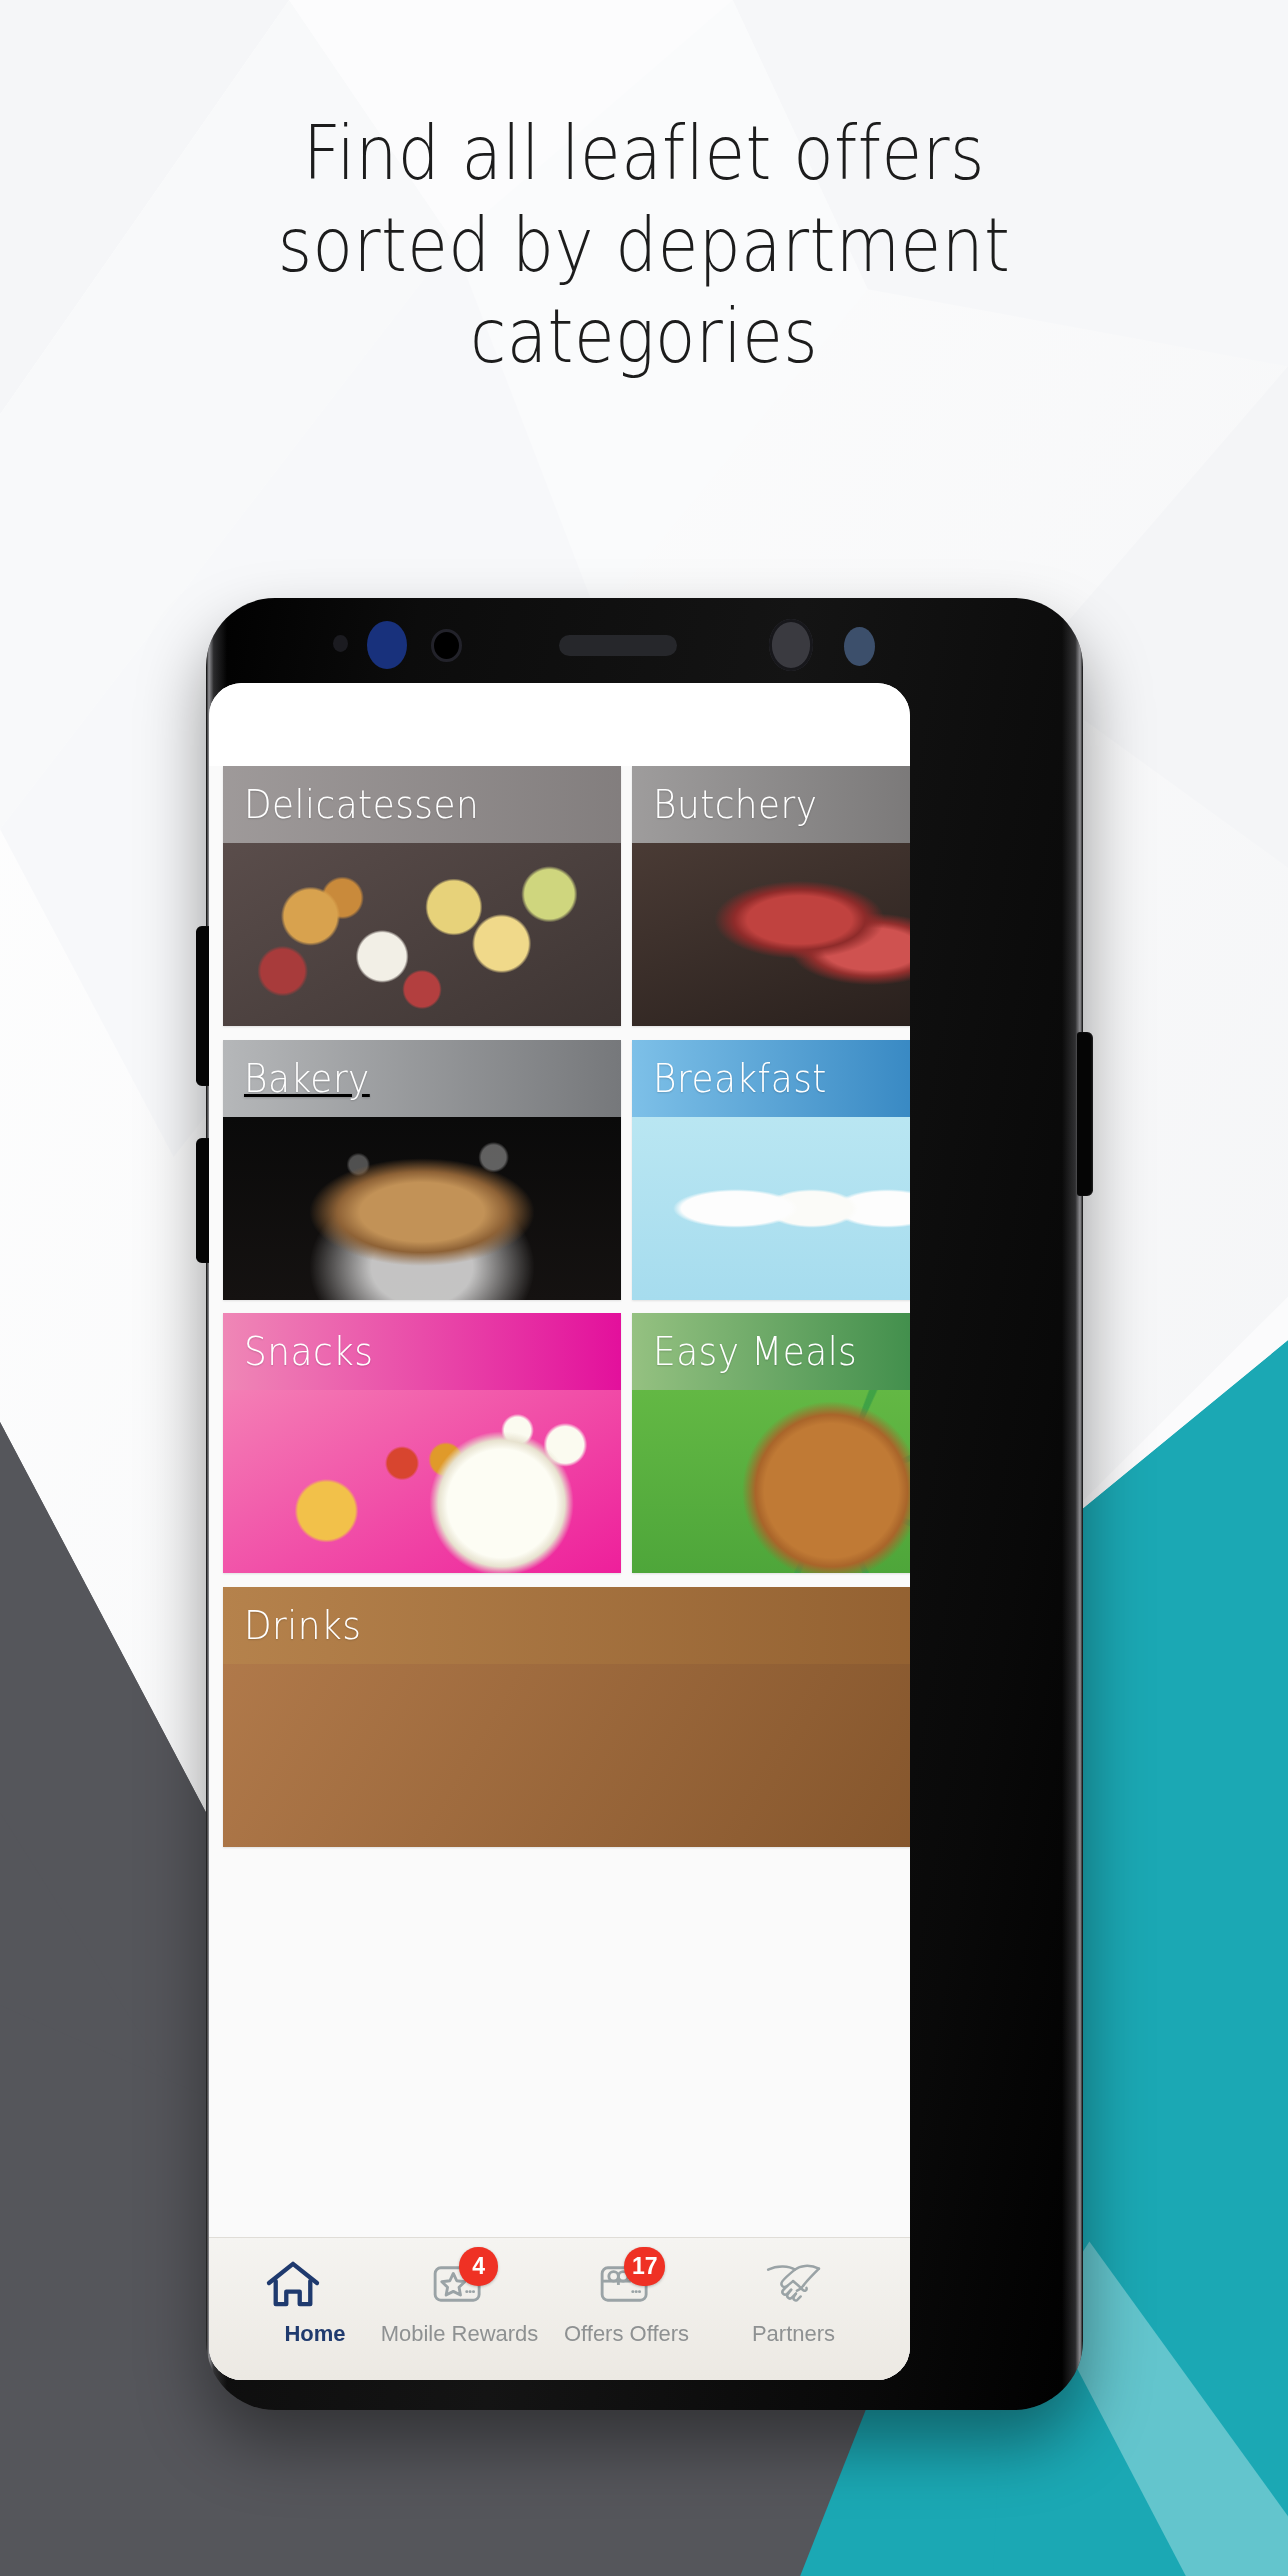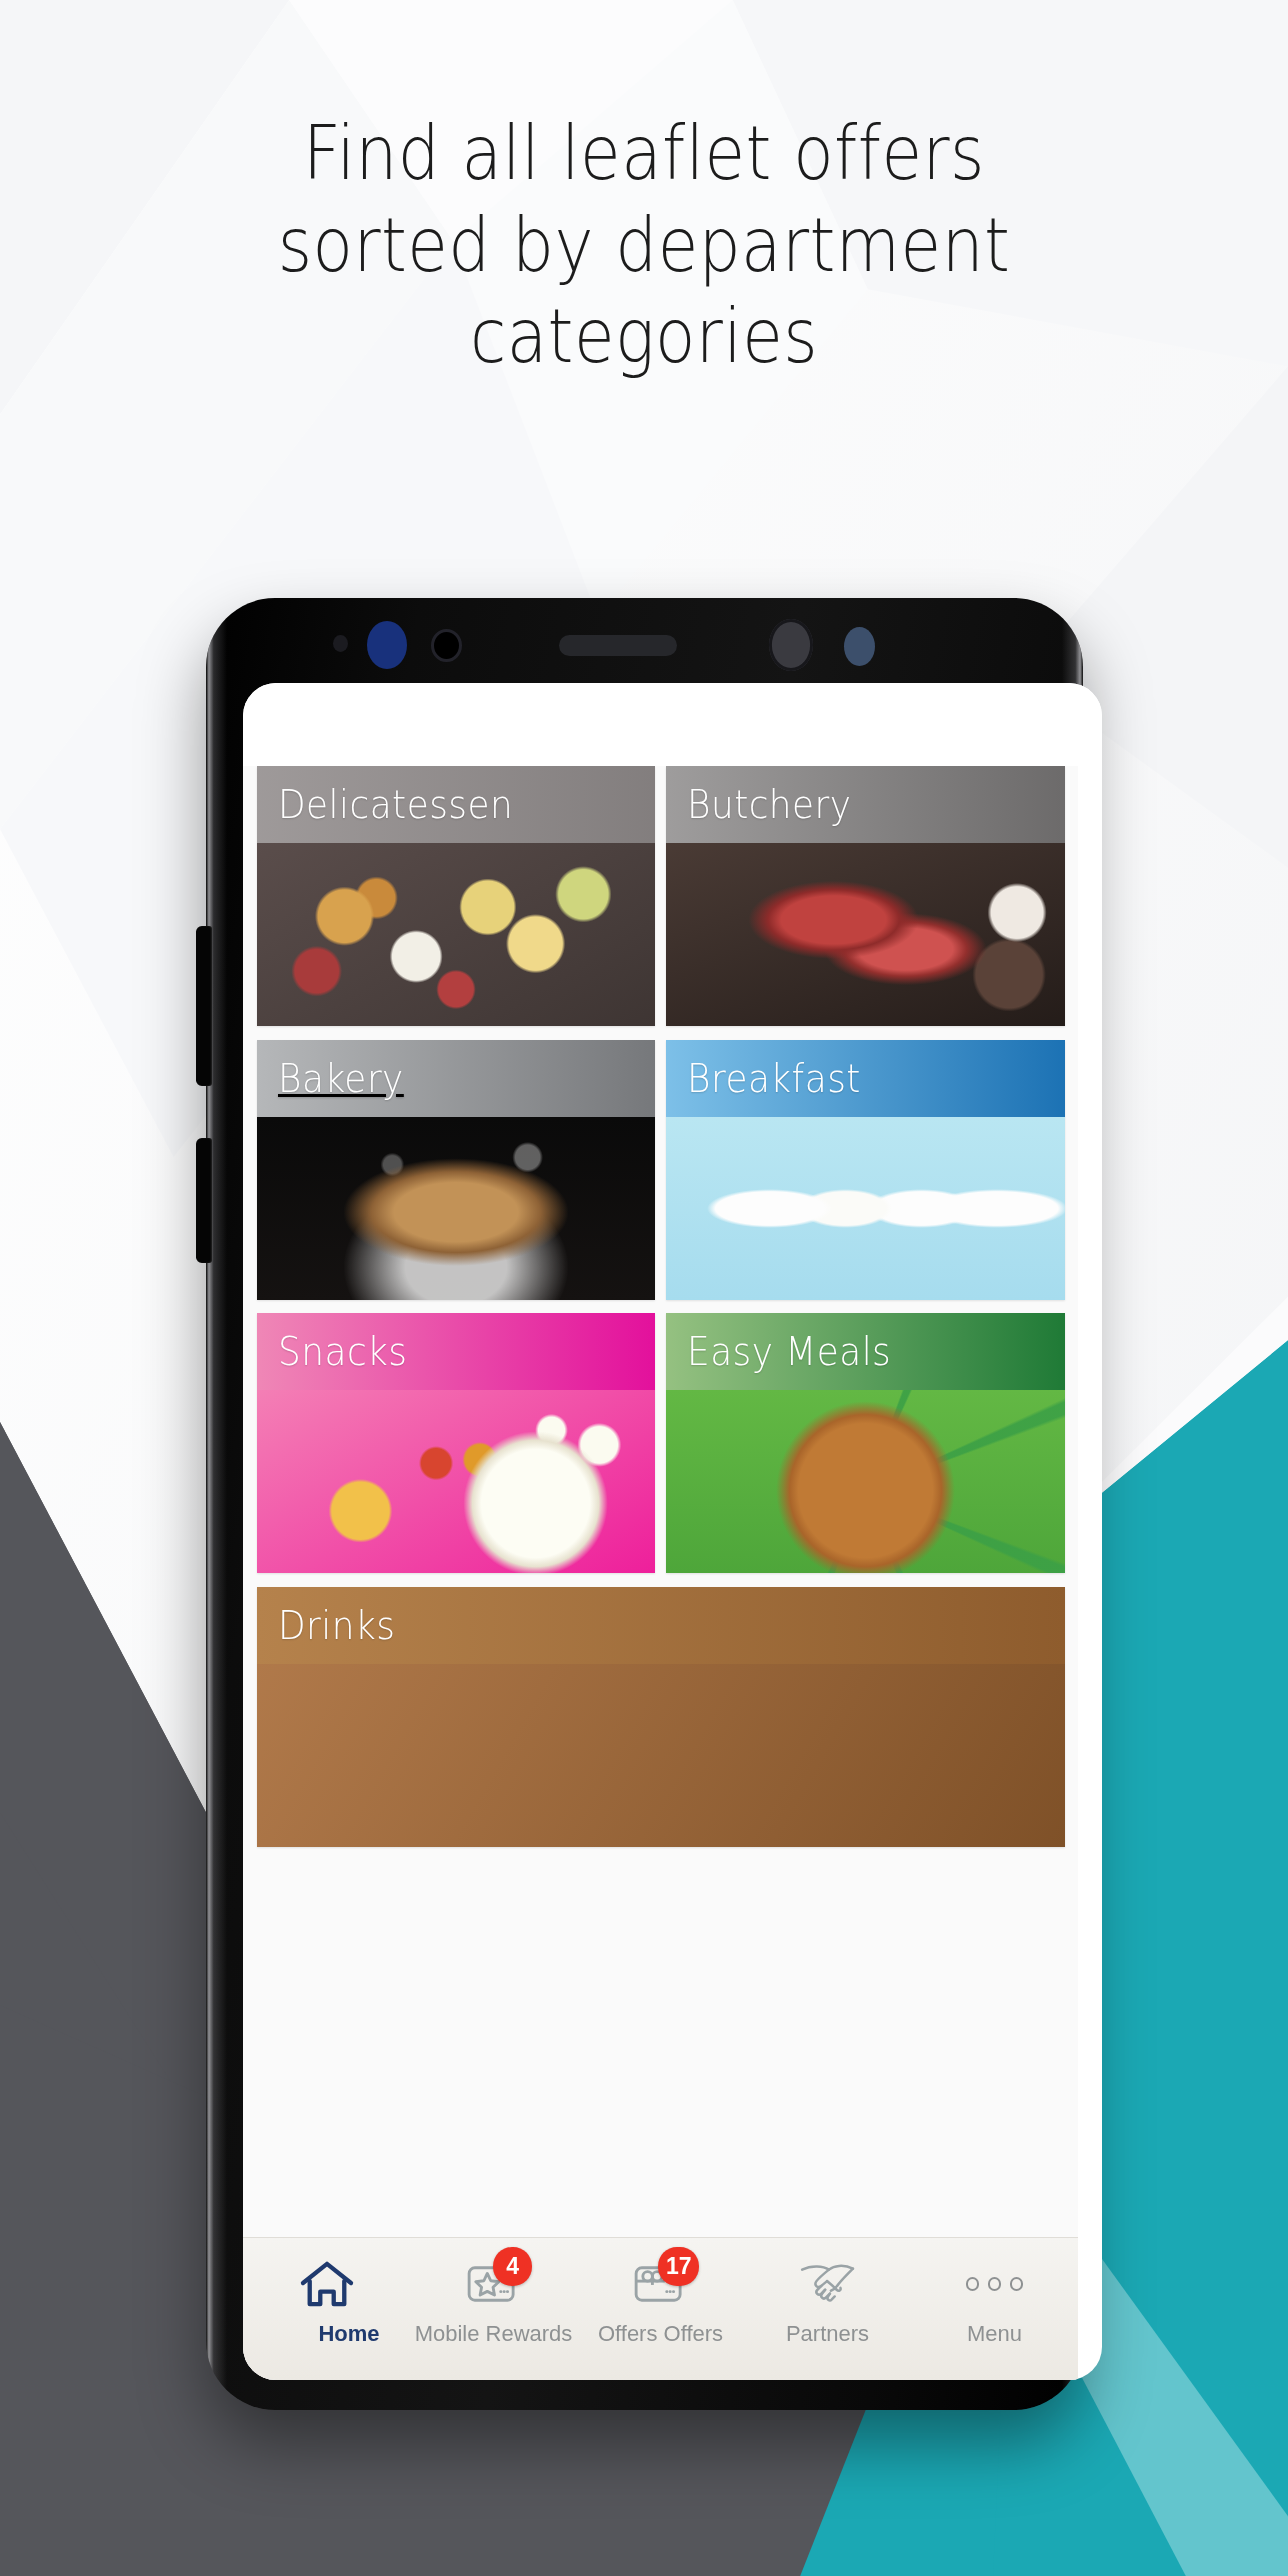--- a/index.html
+++ b/index.html
@@ -66,22 +66,22 @@
     border-radius:4.8px;
     box-shadow:-1px 0 1.9px rgba(255,255,255,0.12) inset;
   }
   .side-btn.left-top   { left:-9.6px; top:328px;  width:15.4px; height:160px; border-radius:5.8px 2.9px 2.9px 5.8px; }
   .side-btn.left-bot   { left:-9.6px; top:540px;  width:15.4px; height:125px; border-radius:5.8px 2.9px 2.9px 5.8px; }
   .side-btn.right-one  { right:-9.6px; top:434px; width:15.4px; height:164px; border-radius:2.9px 5.8px 5.8px 2.9px; }
 
   
   .screen {
     position:absolute;
-    left:37px; top:85px;
-    width:859px; height:1697px;
+    left:3px; top:85px;
+    width:701px; height:1697px;
     background:#ffffff;
     border-radius:33px;
     overflow:hidden;
   }
   .screen-top-pad { height:83px; background:#ffffff; }
 
   
   .bezel { position:absolute; left:21px; top:0; width:835px; height:85px; }
   .sensor { position:absolute; border-radius:50%; }
   .sensor.tiny      { width:15.4px; height:17.4px; background:#1b1b20; left:106px;  top:37px; }

